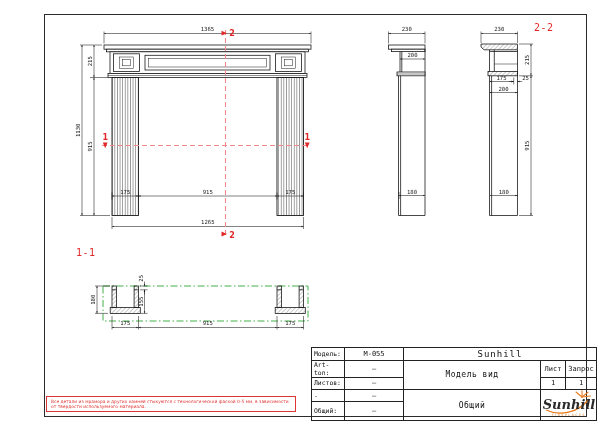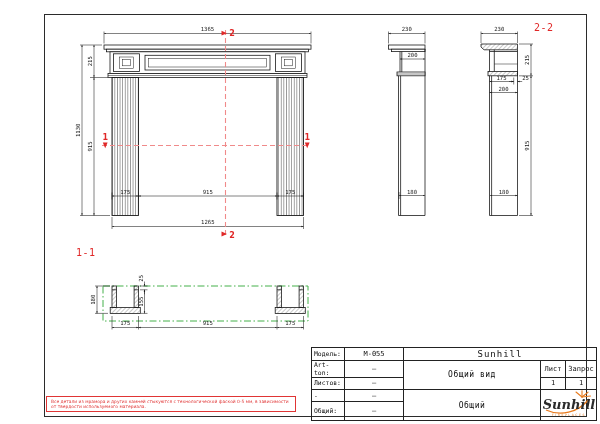--- a/index.html
+++ b/index.html
@@ -239,21 +239,21 @@
         </colgroup>
       <tbody>
           <tr style="height:12.5px">
         <td class="lab">Модель:</td>
         <td>M-055</td>
         <td class="big" colspan="3">Sunhill</td>
       </tr>
       <tr style="height:11.5px">
         <td class="lab">Art-ton:</td>
         <td>–</td>
-        <td class="mid" rowspan="2">Общий вид</td>
+        <td class="mid" rowspan="2">Модель вид</td>
         <td>Лист</td>
         <td>Запрос</td>
       </tr>
       <tr style="height:12.5px">
         <td class="lab">Листов:</td>
         <td>–</td>
         <td>1</td>
         <td>1</td>
       </tr>
       <tr style="height:11.5px">

